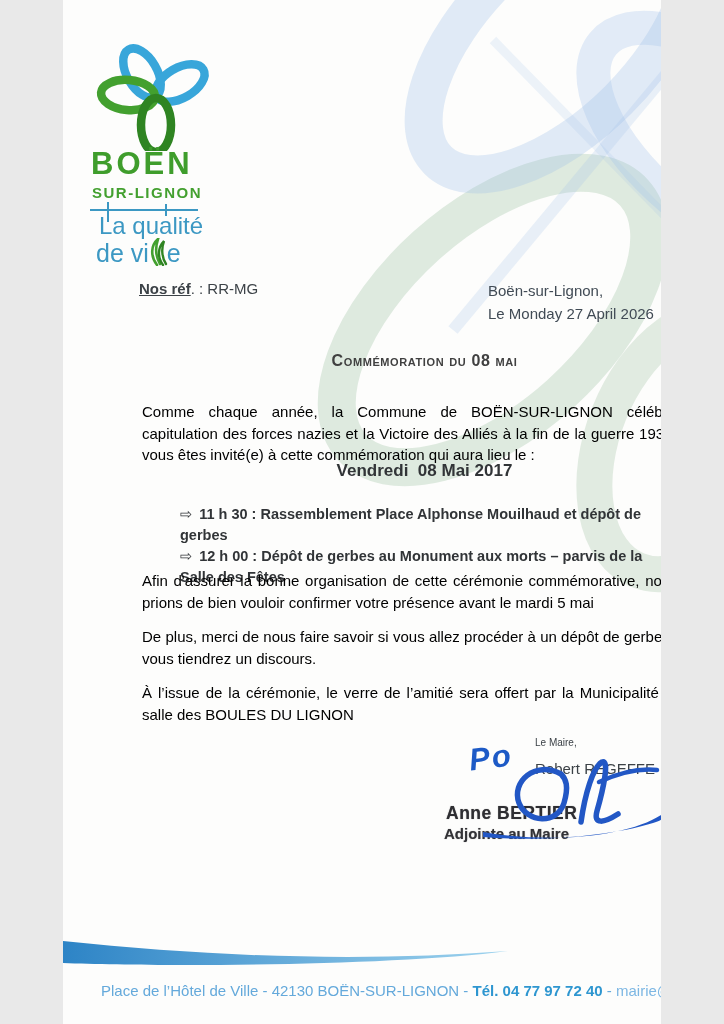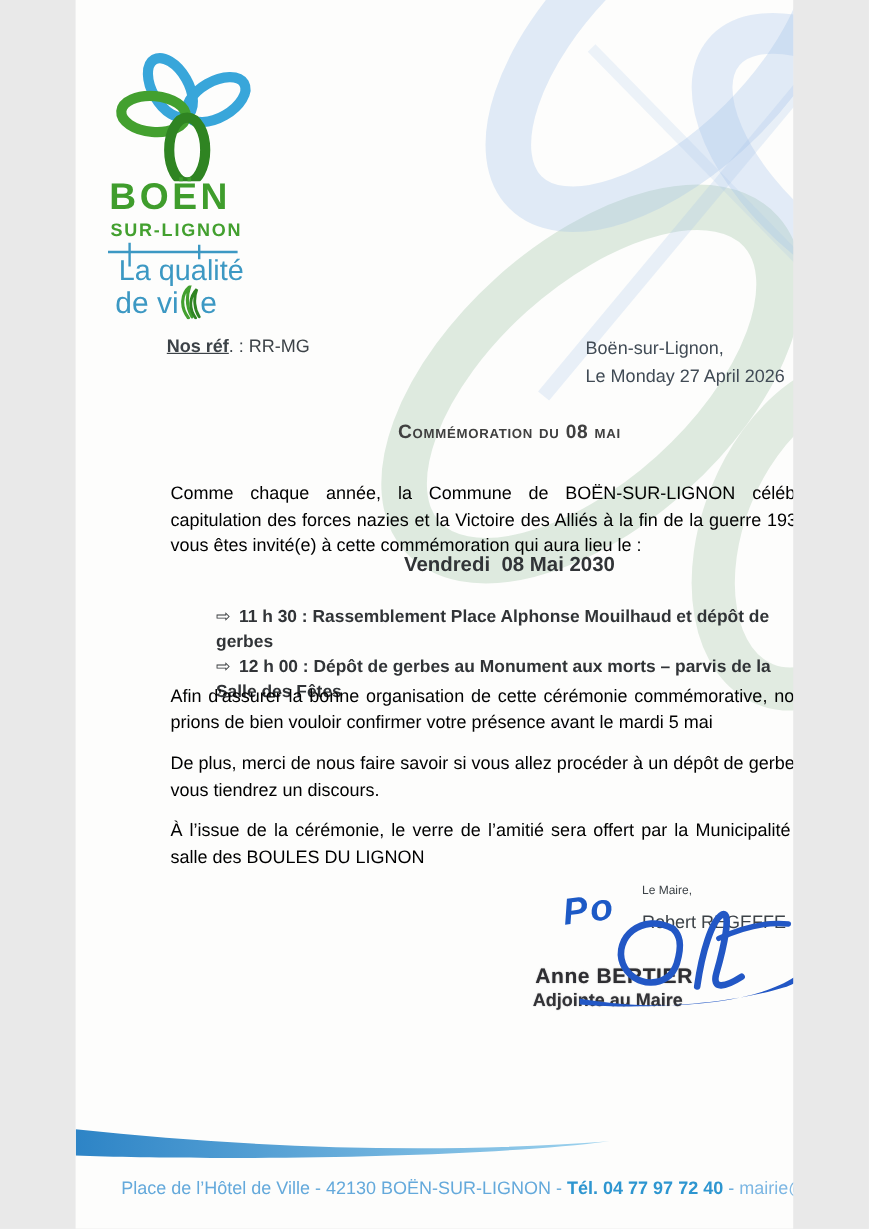--- a/index.html
+++ b/index.html
@@ -107,21 +107,21 @@
     <span class="ref-label">Nos réf</span><span>. : </span><span>RR-MG</span>
   </div>
 
   <div class="dateline">
     <div>Boën-sur-Lignon,</div>
     <div>Le Monday 27 April 2026</div>
   </div>
 
   <div class="title">Commémoration du 08 mai</div>
   <p class="para p1">Comme chaque année, la Commune de BOËN-SUR-LIGNON célébrera la capitulation des forces nazies et la Victoire des Alliés à la fin de la guerre 1939-1945, vous êtes invité(e) à cette commémoration qui aura lieu le :</p>
-  <div class="event-date">Vendredi  08 Mai 2030</div>
+  <div class="event-date">Vendredi  08 Mai 2017</div>
 
   <div class="bullets">
     <div class="bullet">
       <span class="arrow">⇨</span><span>11 h 30 : Rassemblement Place Alphonse Mouilhaud et dépôt de gerbes</span>
     </div>
     <div class="bullet">
       <span class="arrow">⇨</span><span>12 h 00 : Dépôt de gerbes au Monument aux morts – parvis de la Salle des Fêtes</span>
     </div>
   </div>
 

